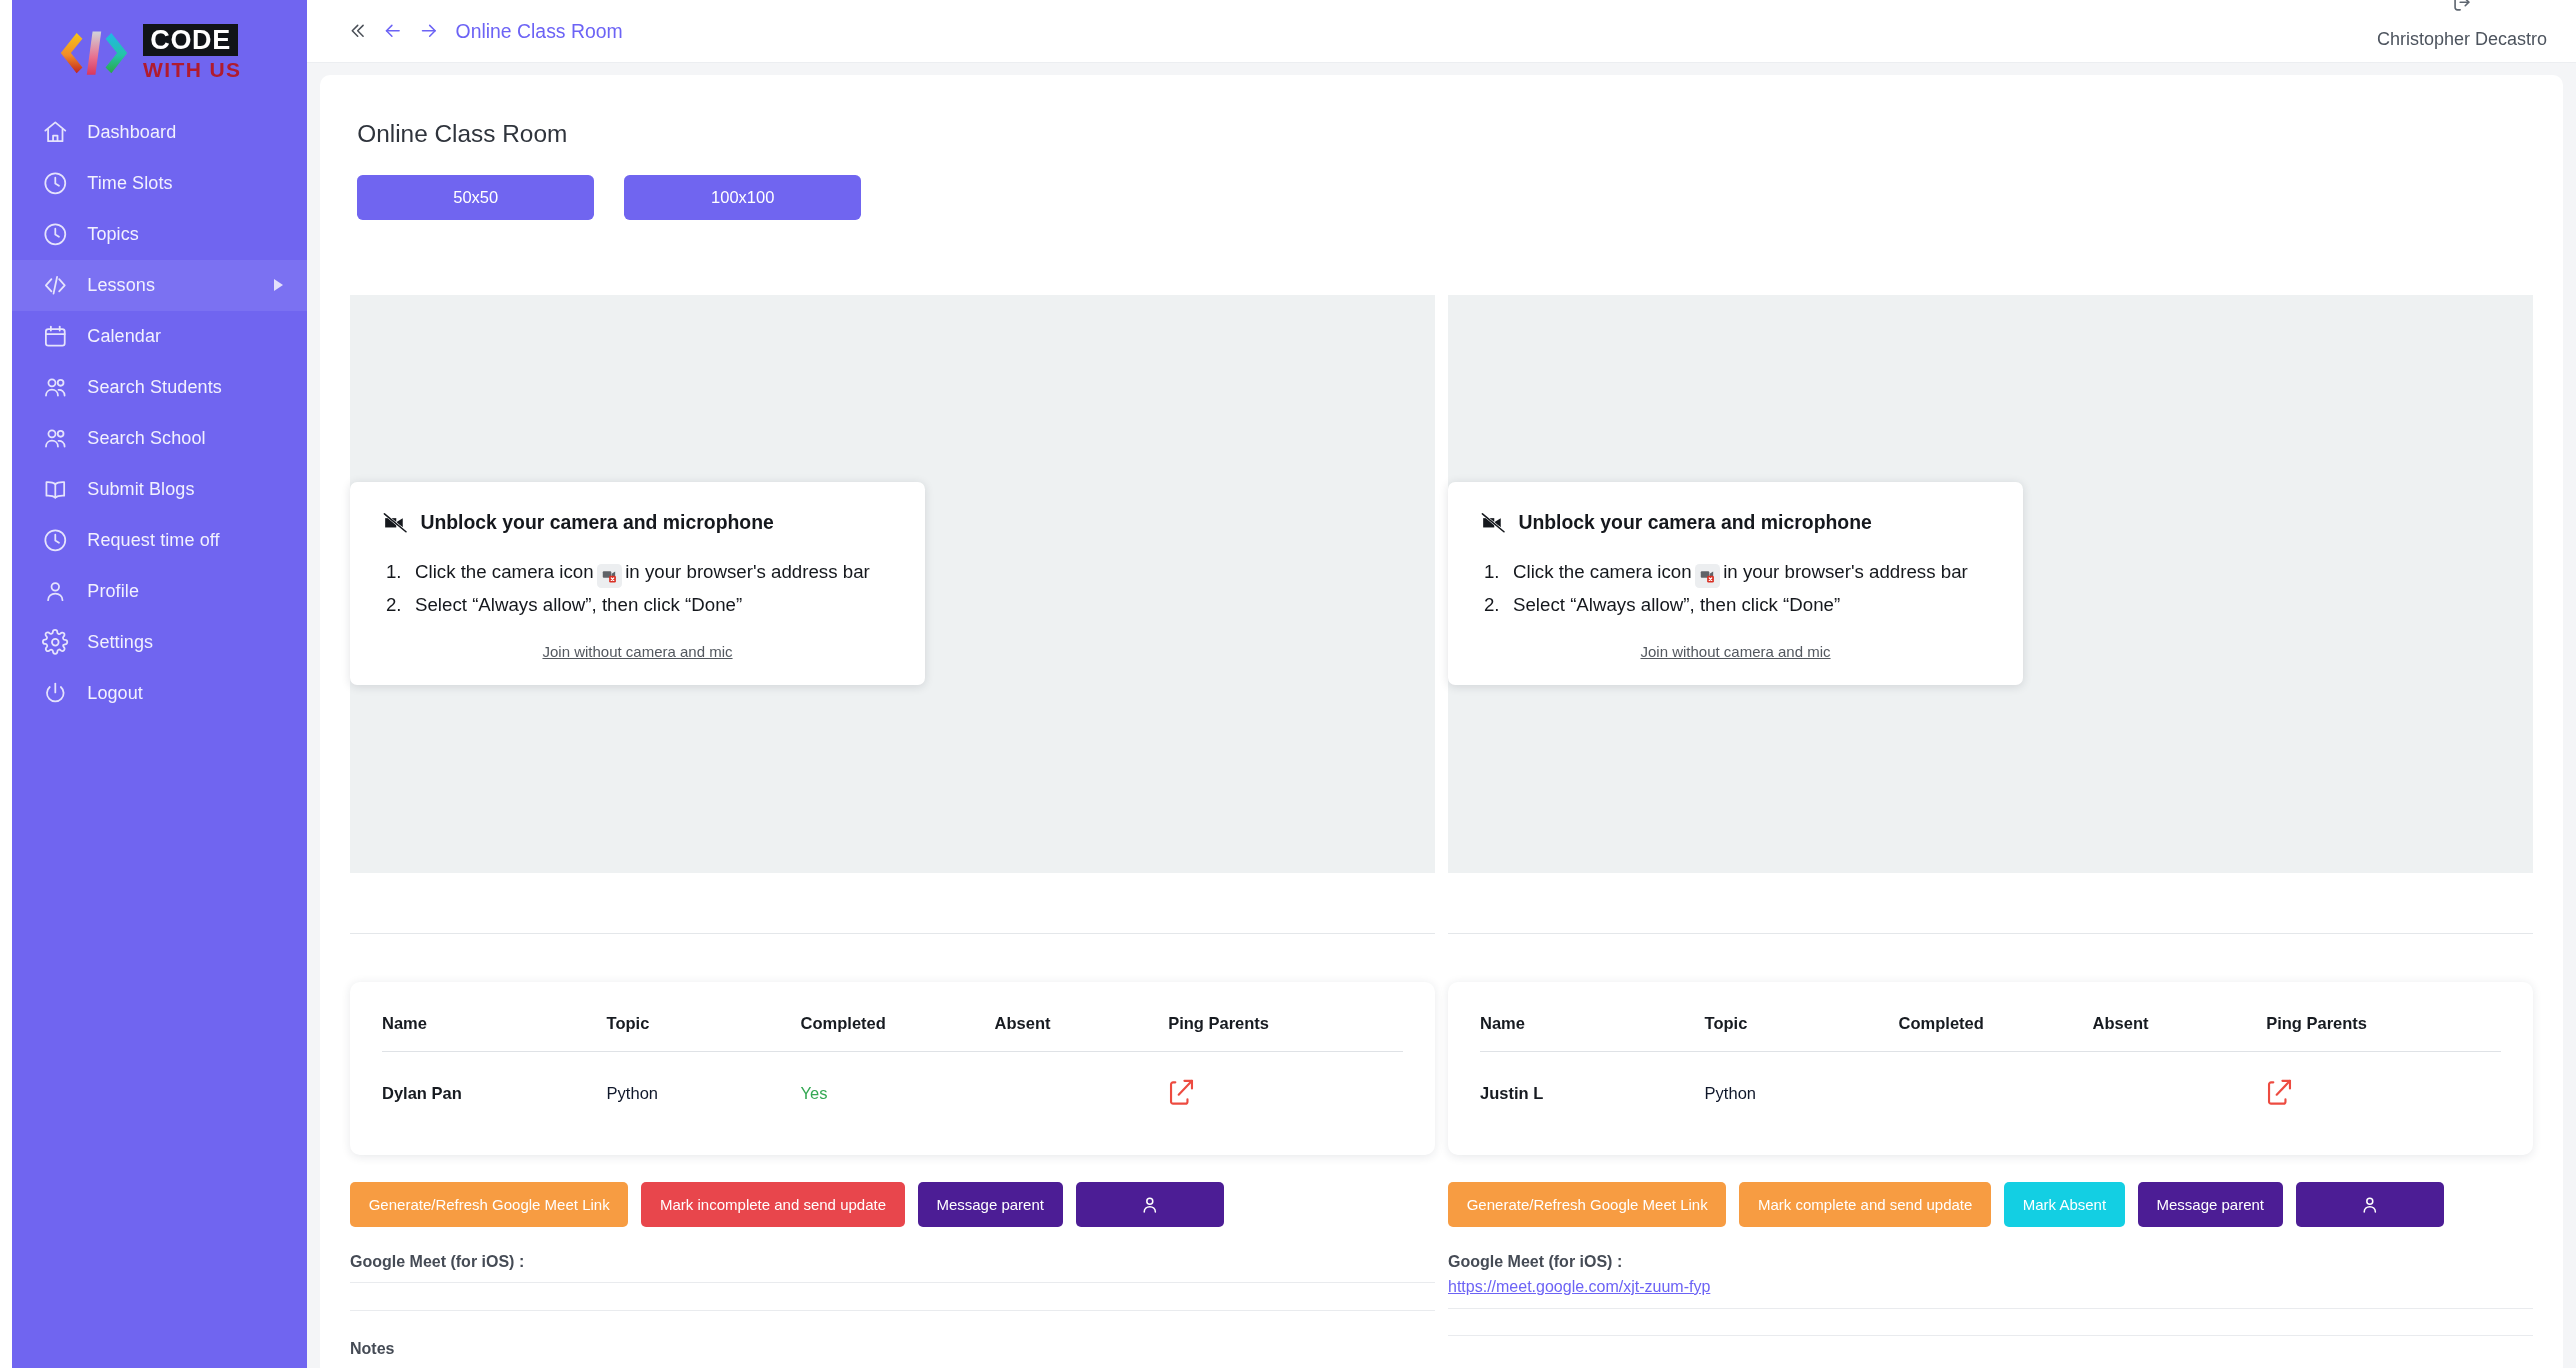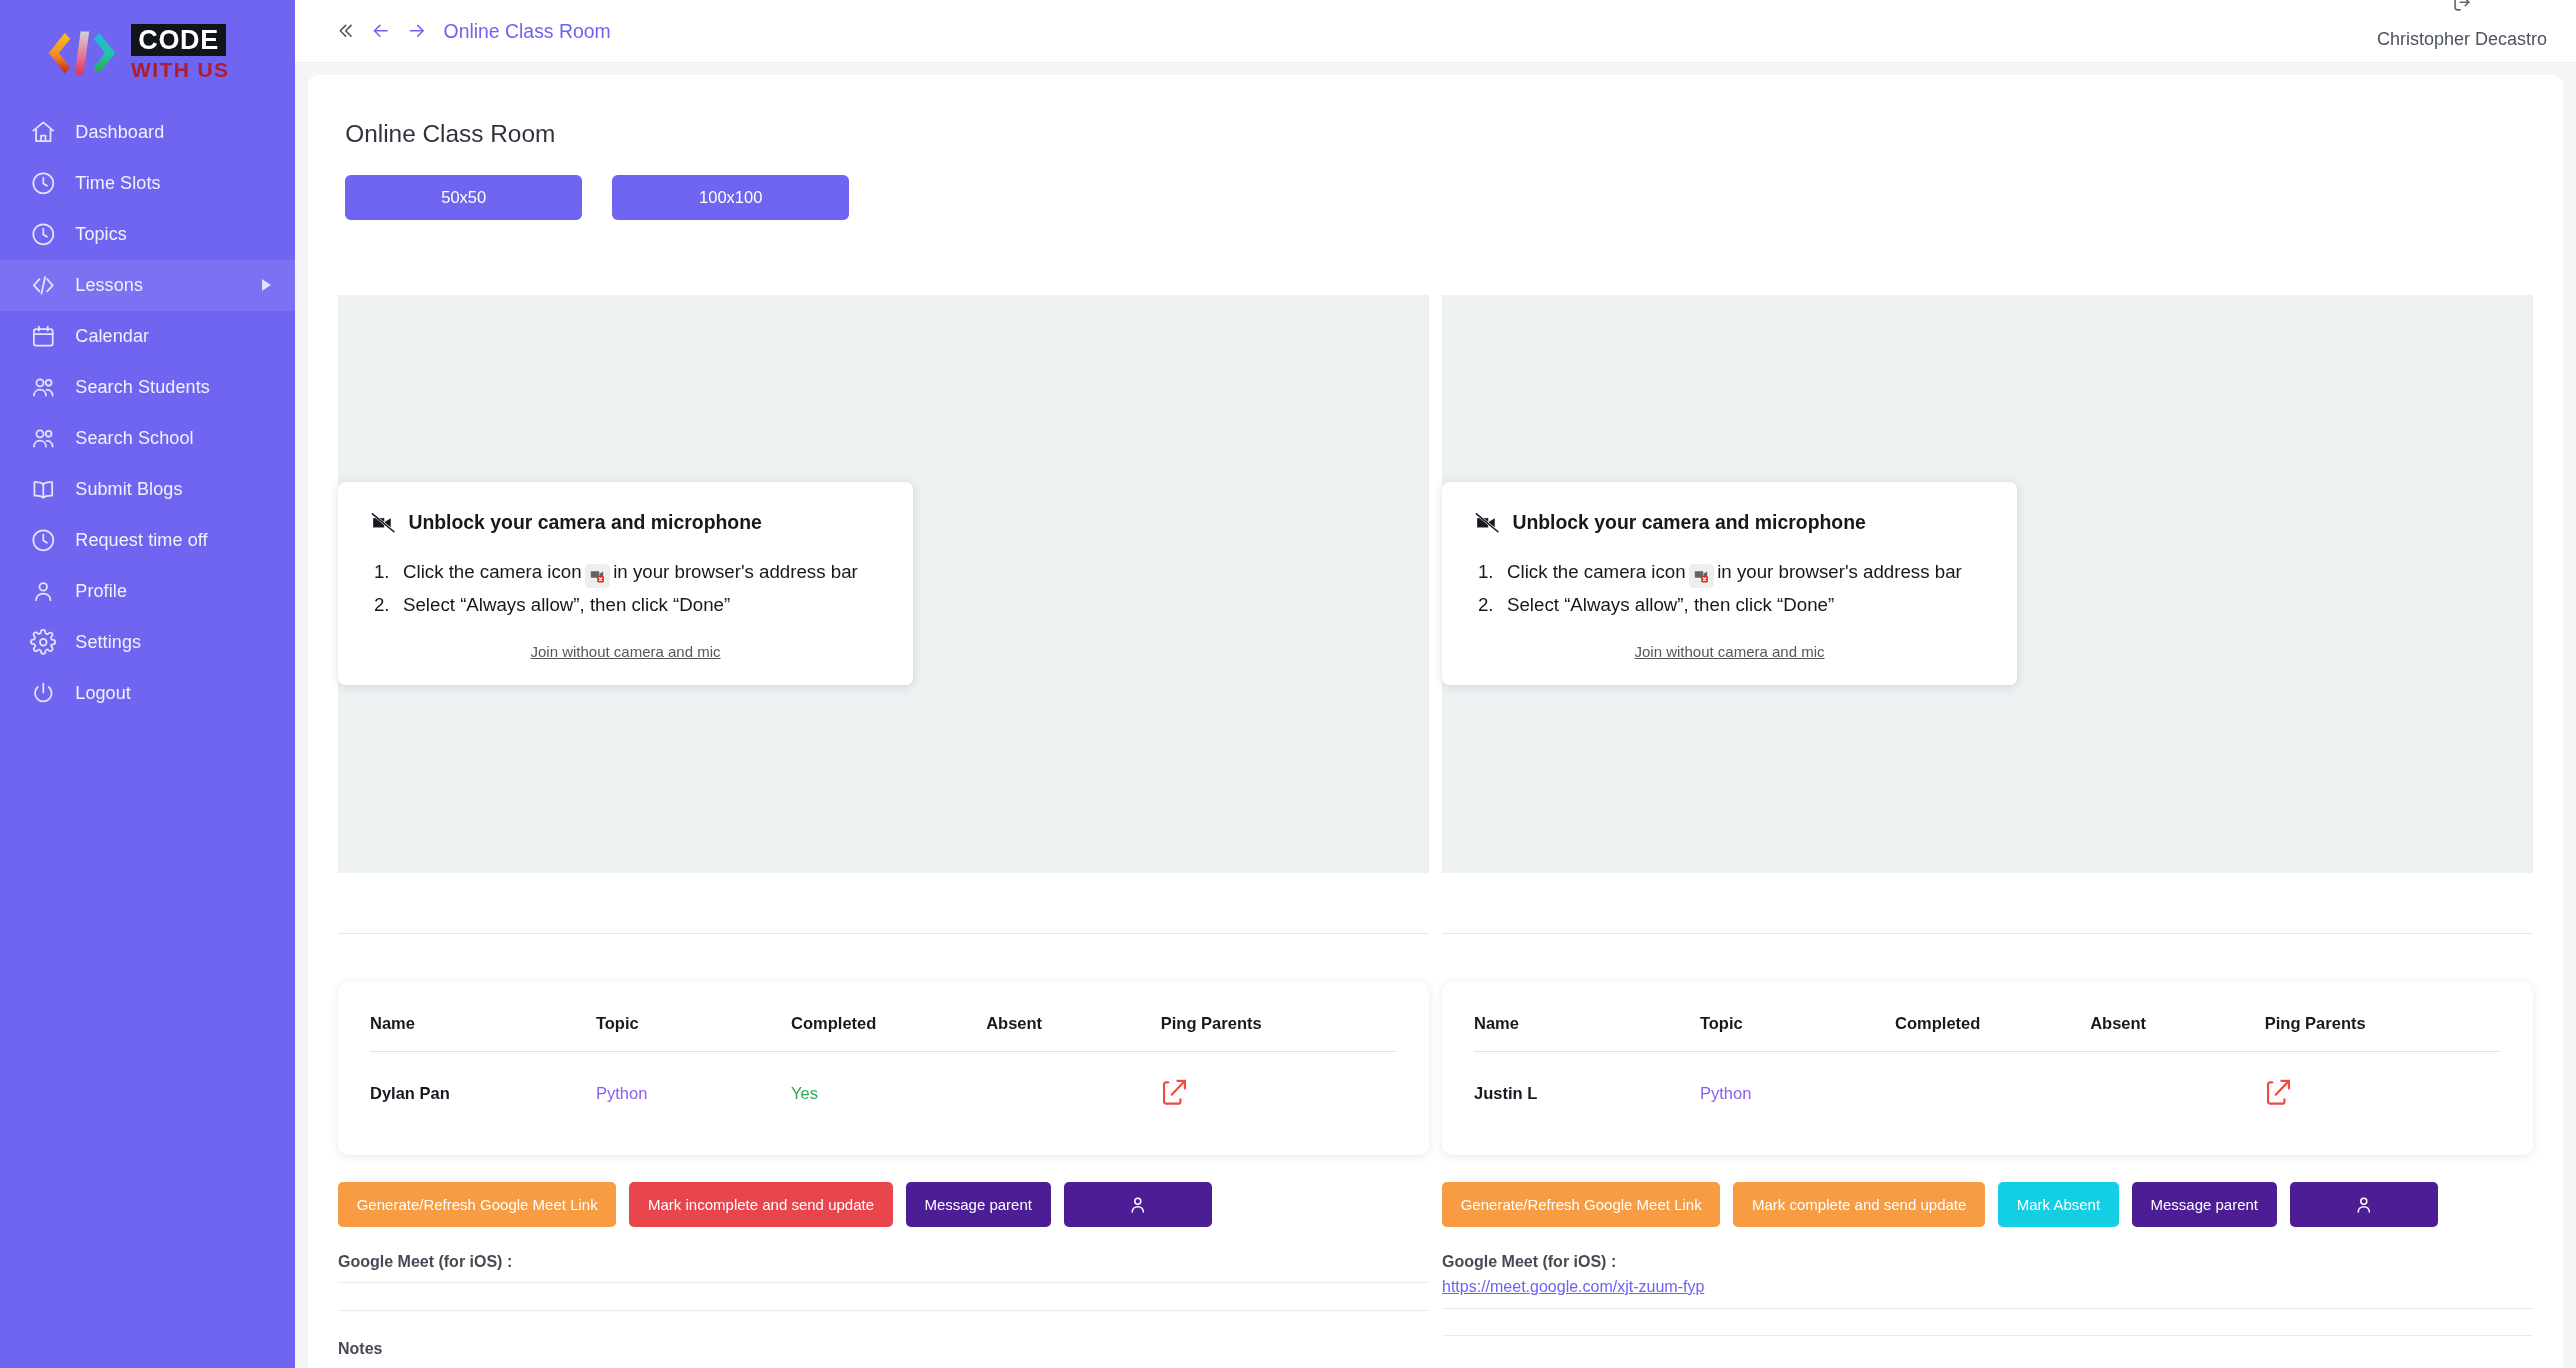--- a/index.html
+++ b/index.html
@@ -2,21 +2,21 @@
 <html style="font-size:11.5px"><head>
 <meta charset="utf-8">
 <style>
   * { box-sizing: border-box; margin: 0; padding: 0; }
   html, body {
     width: 2576px; height: 1369px;
     font-family: "Liberation Sans", sans-serif;
     background: #ffffff;
     overflow: hidden;
   }
-  .app { display: flex; width: 2576px; height: 1369px; }
+  .app { display: flex; width: 2576px; height: 1369px; padding-left: 12px; }
 
   
   .sidebar {
     width: 295px; flex: 0 0 295px;
     background: #7065f0;
     color: #ffffff;
     padding-top: 7.2px;
     position: relative;
   }
   .logo-wrap {
@@ -134,21 +134,21 @@
   .table-card {
     background: #ffffff; border-radius: 10px;
     box-shadow: 0 1.4px 9.3px rgba(25,35,60,.10);
     margin-top: 49px; padding: 24.4px 32px 32px 32px;
   }
   table { width: 100%; border-collapse: collapse; table-layout: fixed; }
   th {
     text-align: left; font-size: 16.5px; font-weight: 700; color: #171b21;
     padding: 7.2px 0 18.7px 0;
   }
-  td { font-size: 16.5px; color: #8b5cf6; padding: 26px 0 14.4px 0; vertical-align: middle; }
+  td { font-size: 16.5px; color: #0f172a; padding: 26px 0 14.4px 0; vertical-align: middle; }
   .tbl-sep td, .tbl-sep th { border-bottom: 0.7px solid #dfe2e6; }
   .cell-name { font-weight: 700; color: #171b21; }
   .cell-yes { color: #34a853; }
   .ping-ic { width: 27px; height: 30px; color: #ed4b40; cursor: pointer; }
   .ping-ic svg { width: 27px; height: 30px; display: block; }
 
   .action-row { display: flex; flex-wrap: wrap; gap: 13px; margin-top: 27px; }
   .abtn {
     border: none; border-radius: 5px; color: #ffffff;
     font-size: 15px; height: 45px; padding: 0 18.7px; cursor: pointer;

